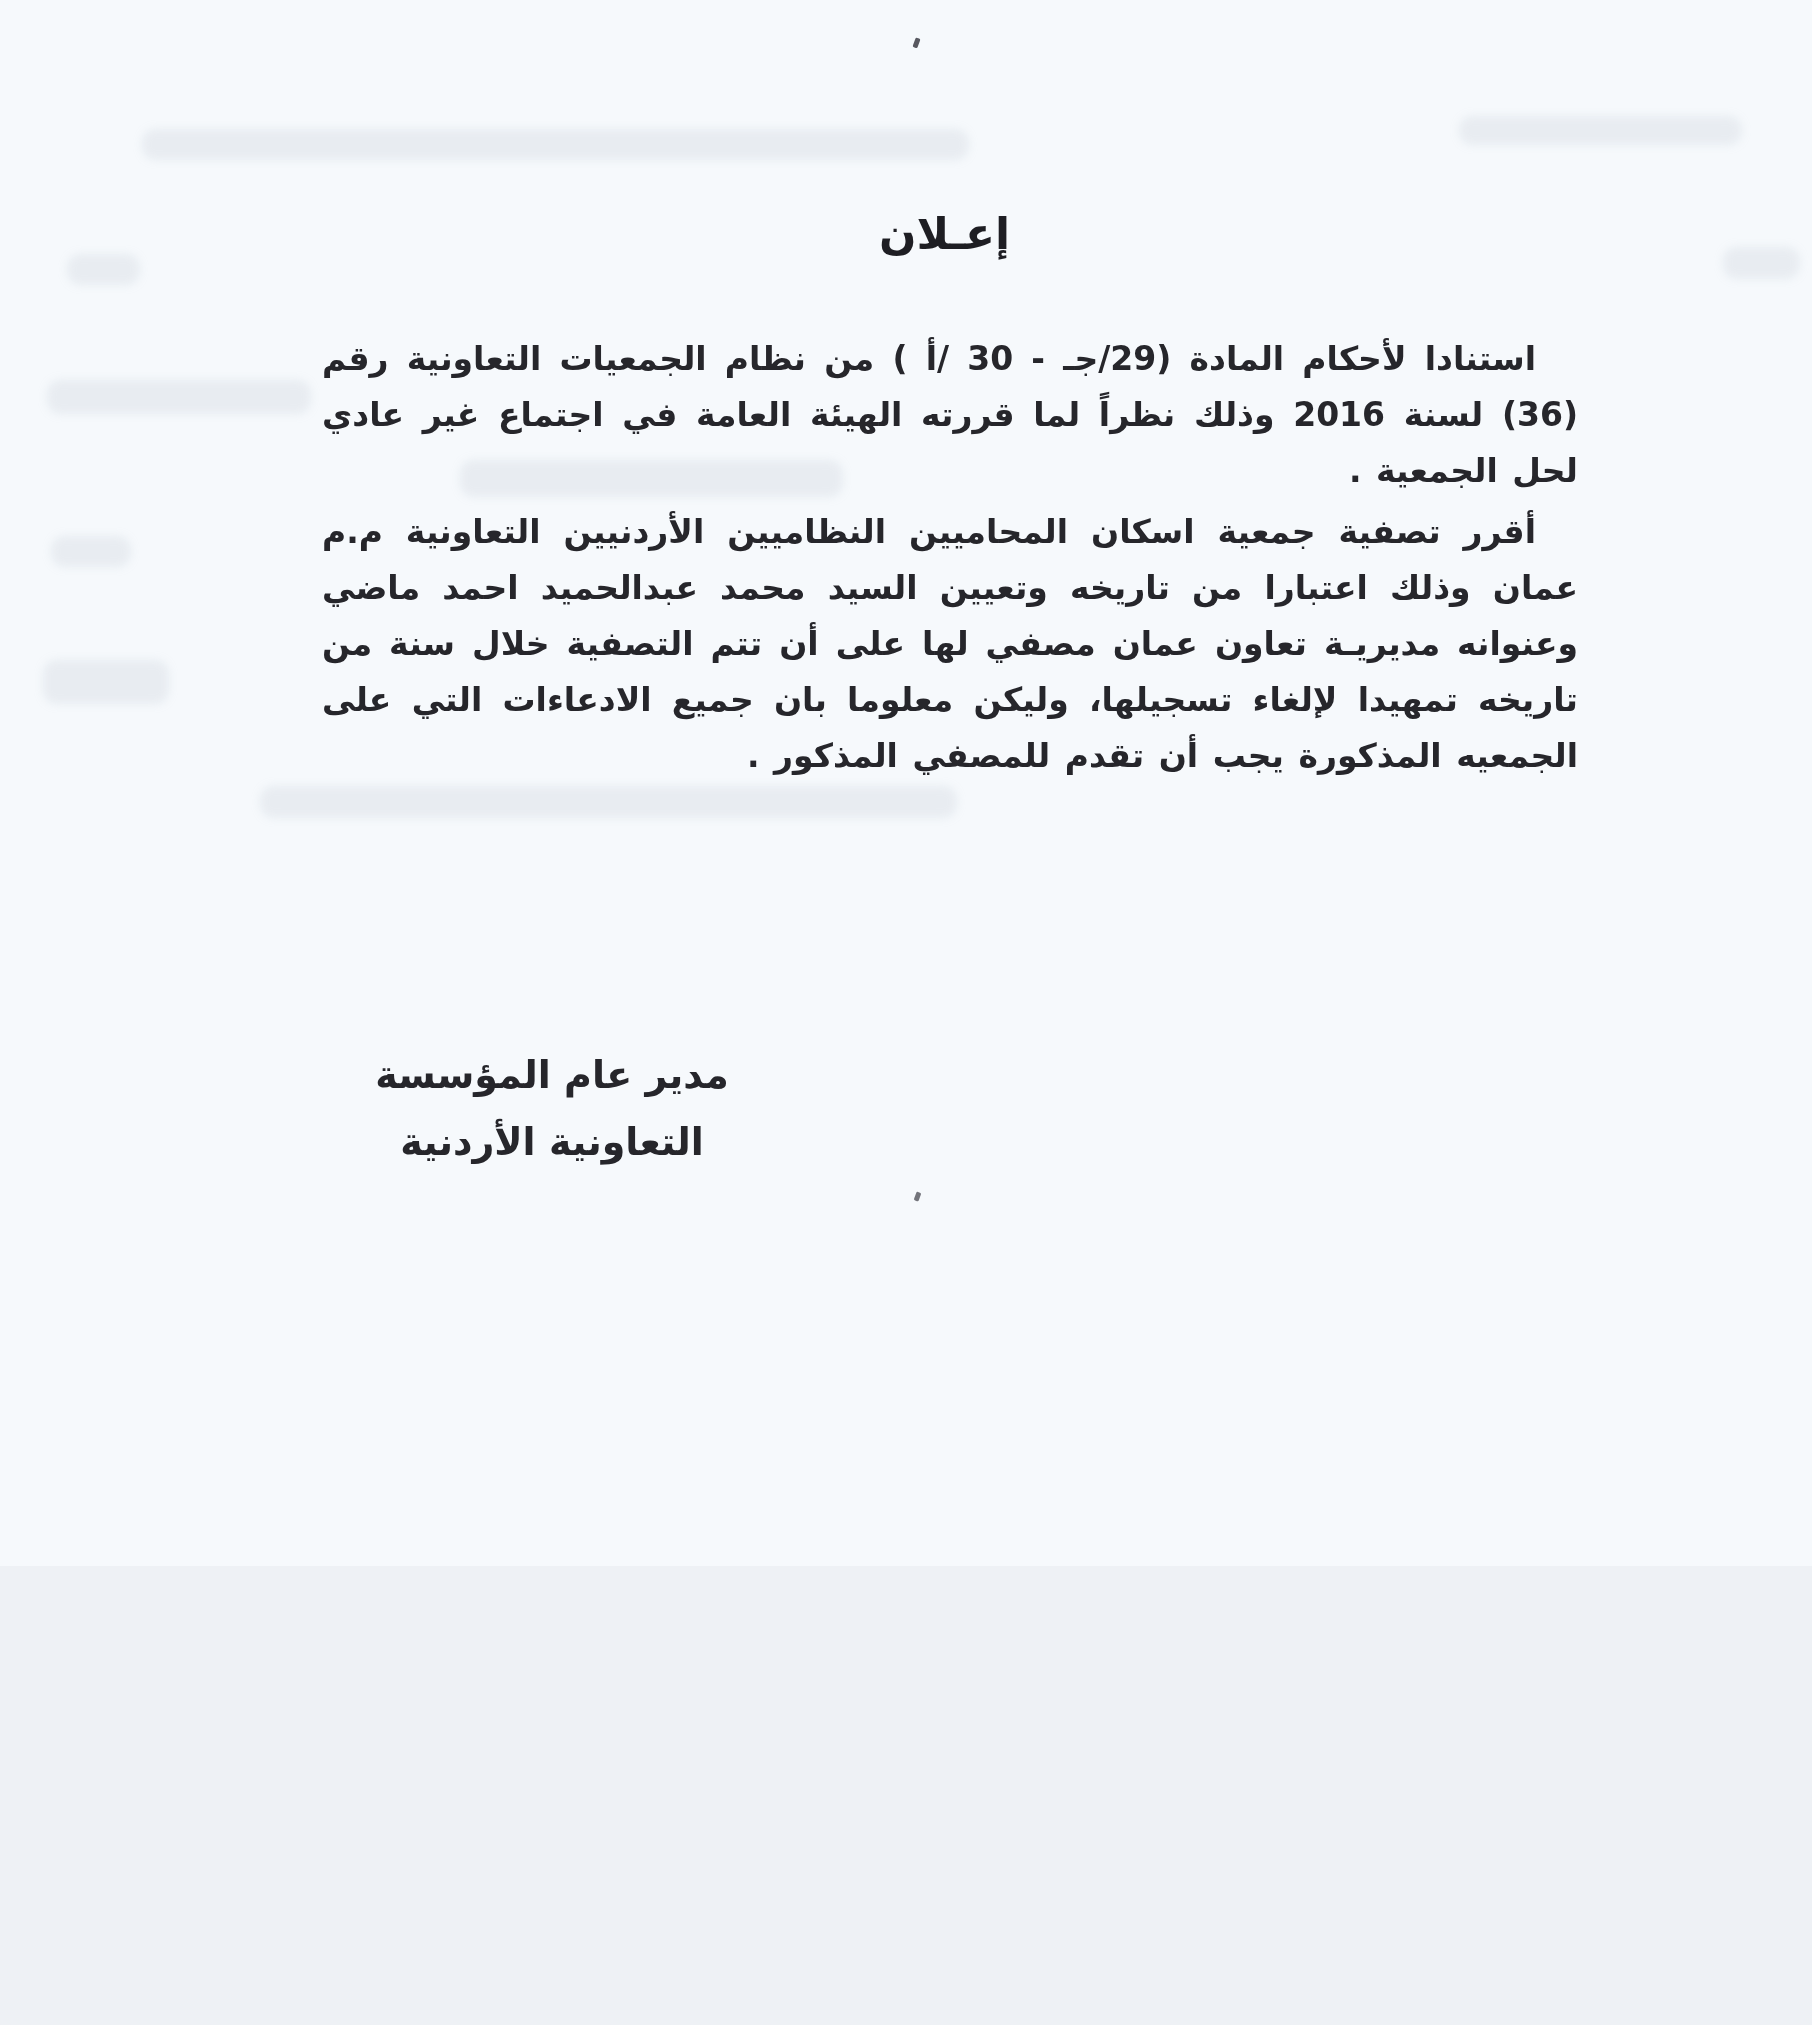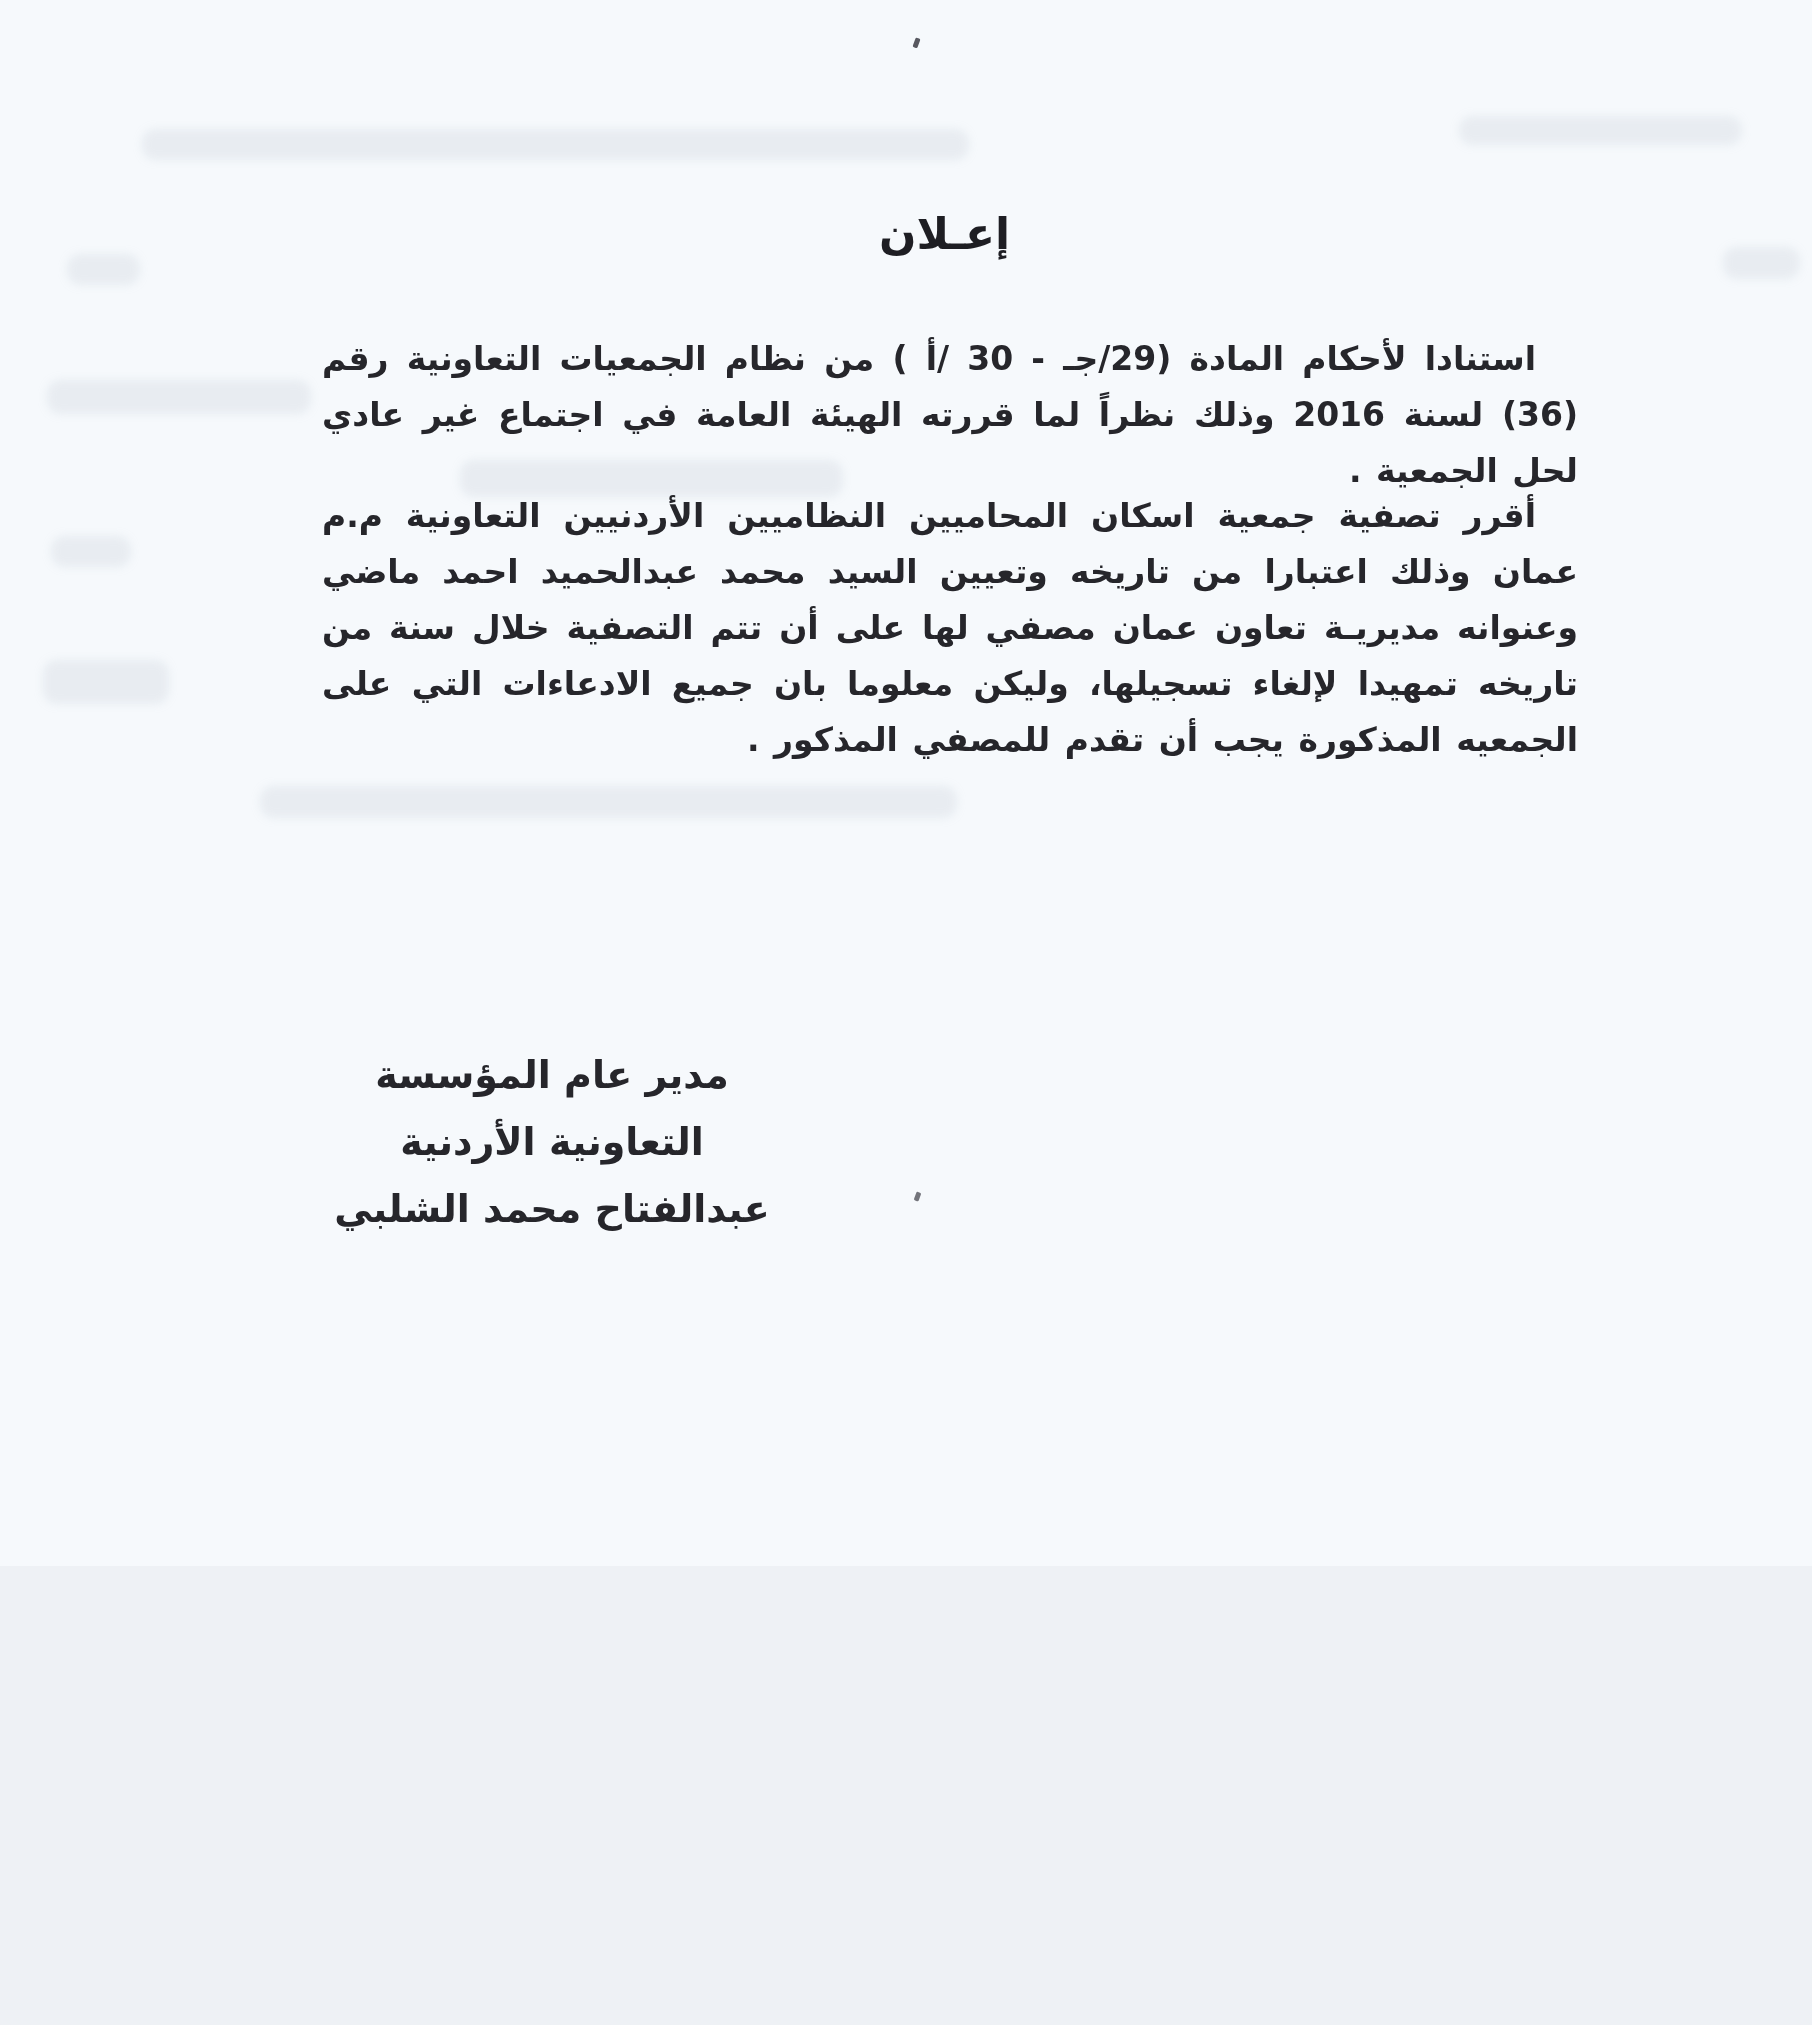--- a/index.html
+++ b/index.html
@@ -43,21 +43,21 @@
     margin: 0;
     font-size: 33px;
     line-height: 56px;
     font-weight: 700;
     text-align: justify;
     text-indent: 42px;
     word-spacing: 3.1px;
     color: #26262b;
   }
   .para-1 { top: 331px; }
-  .para-2 { top: 488px; margin-left: 44px; }
+  .para-2 { top: 504px; margin-left: 44px; }
   .sig-block {
     position: absolute;
     left: 322px;
     top: 1042px;
     width: 460px;
     text-align: center;
     font-size: 38px;
     font-weight: 700;
     line-height: 67px;
     color: #26262b;
@@ -119,21 +119,20 @@
   <div class="speck k2"></div>
 
   <h1 class="doc-title">إعـلان</h1>
 
   <p class="para para-1">استنادا لأحكام المادة (29/جـ - 30 /أ ) من نظام الجمعيات التعاونية رقم (36) لسنة 2016 وذلك نظراً لما قررته الهيئة العامة في اجتماع غير عادي لحل الجمعية .</p>
 
   <p class="para para-2">أقرر تصفية جمعية اسكان المحاميين النظاميين الأردنيين التعاونية م.م عمان وذلك اعتبارا من تاريخه وتعيين السيد محمد عبدالحميد احمد ماضي وعنوانه مديريـة تعاون عمان مصفي لها على أن تتم التصفية خلال سنة من تاريخه تمهيدا لإلغاء تسجيلها، وليكن معلوما بان جميع الادعاءات التي على الجمعيه المذكورة يجب أن تقدم للمصفي المذكور .</p>
 
   <div class="sig-block">
     <div>مدير عام المؤسسة التعاونية الأردنية</div>
-    <div>عبدالفتاح محمد الشلبي</div>
   </div>
 
   <svg class="hand-signature" viewBox="0 0 340 145">
 
     <path d="M 22 130 C 8 124, 12 110, 42 97 C 78 81, 112 67, 129 60 C 140 55, 136 66, 116 79 C 90 96, 48 119, 22 130" stroke-width="3" opacity="0.85"></path>
 
     <path d="M 66 132 C 130 106, 215 62, 316 16" stroke-width="3.4" opacity="0.9"></path>
     <path d="M 74 128 C 140 103, 222 60, 314 20" stroke-width="1.6" opacity="0.5"></path>
 
     <path d="M 172 54 C 196 48, 214 50, 206 57 C 198 63, 216 58, 240 52" stroke-width="2.6" opacity="0.8"></path>

